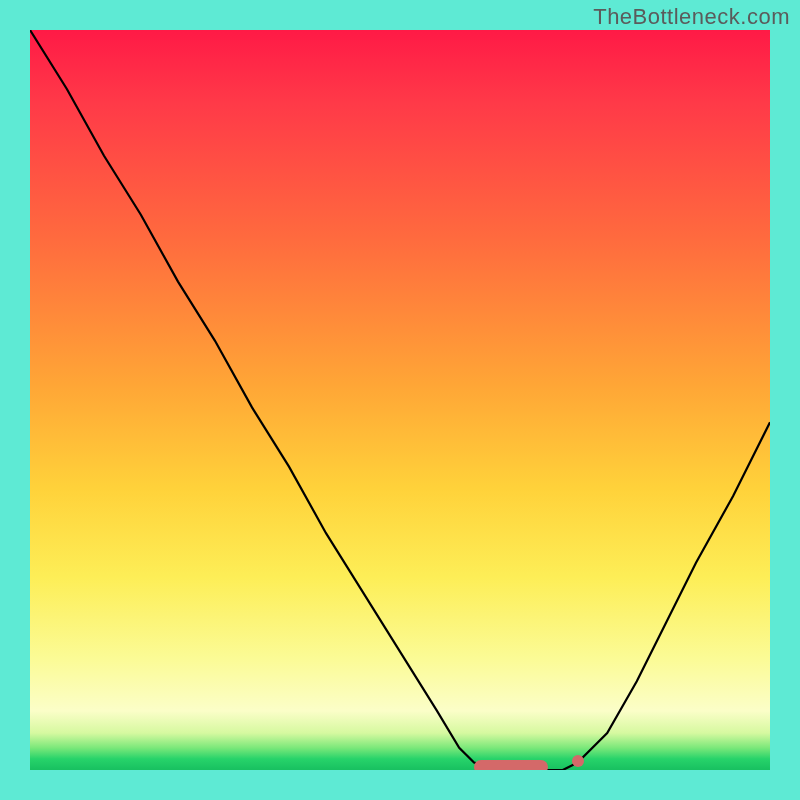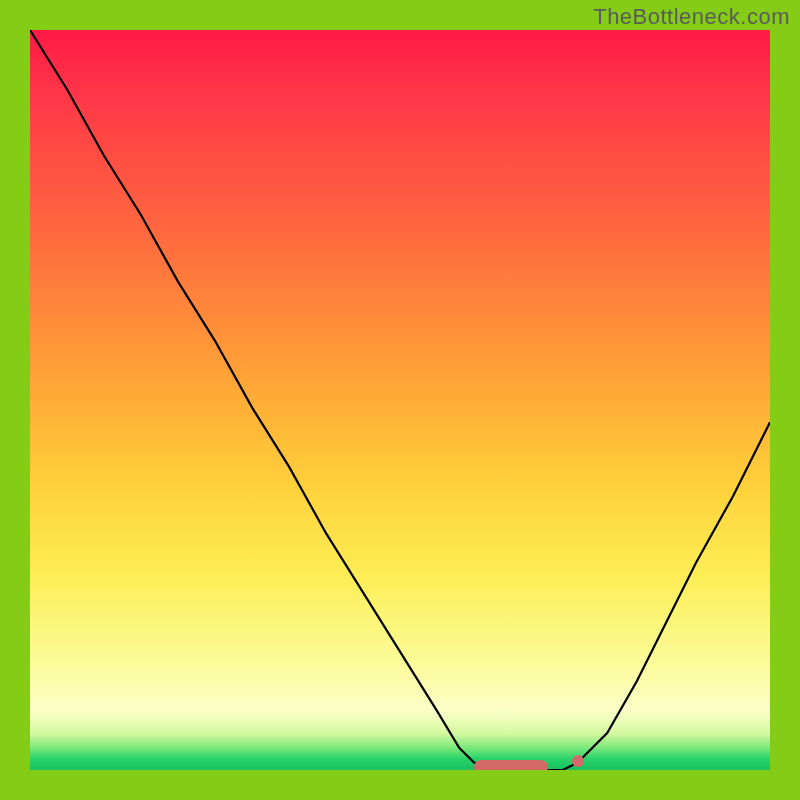--- a/index.html
+++ b/index.html
@@ -8,21 +8,21 @@
     width: 800px;
     height: 800px;
     background: #000;
     overflow: hidden;
     font-family: Arial, Helvetica, sans-serif;
   }
   .frame {
     position: relative;
     width: 800px;
     height: 800px;
-    background: #84cc16;
+    background: #5eead4;
   }
   .watermark {
     position: absolute;
     top: 4px;
     right: 10px;
     color: #5b5b5b;
     font-size: 22px;
     font-weight: 500;
     letter-spacing: 0.5px;
     z-index: 5;

